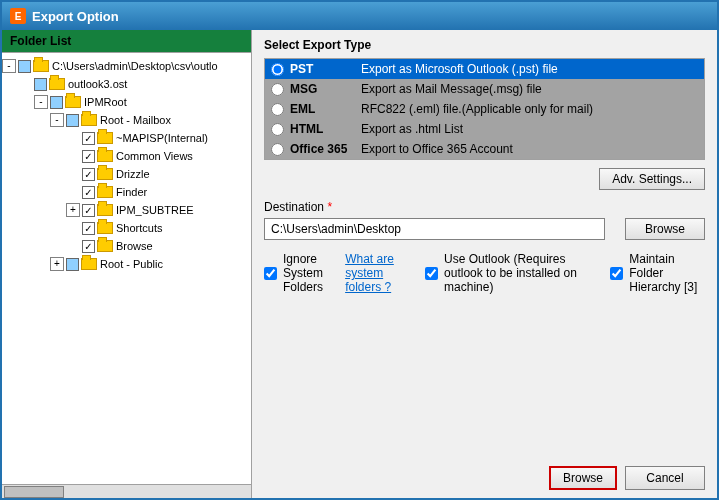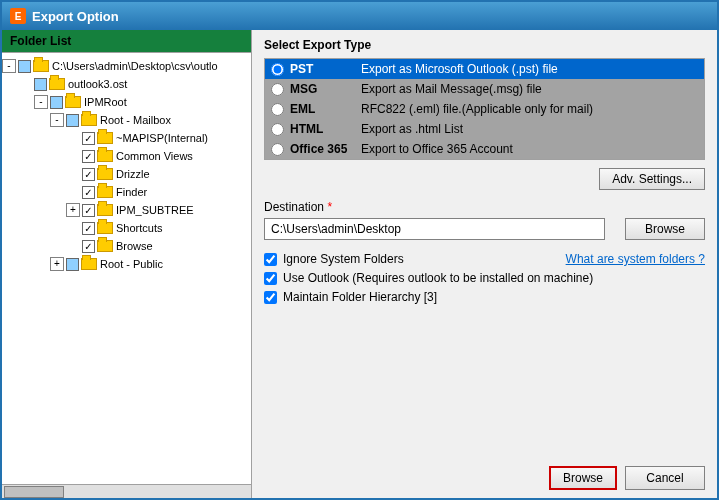--- a/index.html
+++ b/index.html
@@ -236,21 +236,21 @@
     .dest-input {
       flex: 1;
       border: 1px solid #808080;
       padding: 3px 6px;
       font-size: 12px;
       background: white;
     }
 
     .checkboxes-section {
       display: flex;
-      flex-direction: column;
+      flex-direction: row;
       gap: 5px;
     }
 
     .check-row {
       display: flex;
       align-items: center;
       gap: 6px;
       font-size: 12px;
     }
     .check-row input[type="checkbox"] { margin: 0; }

